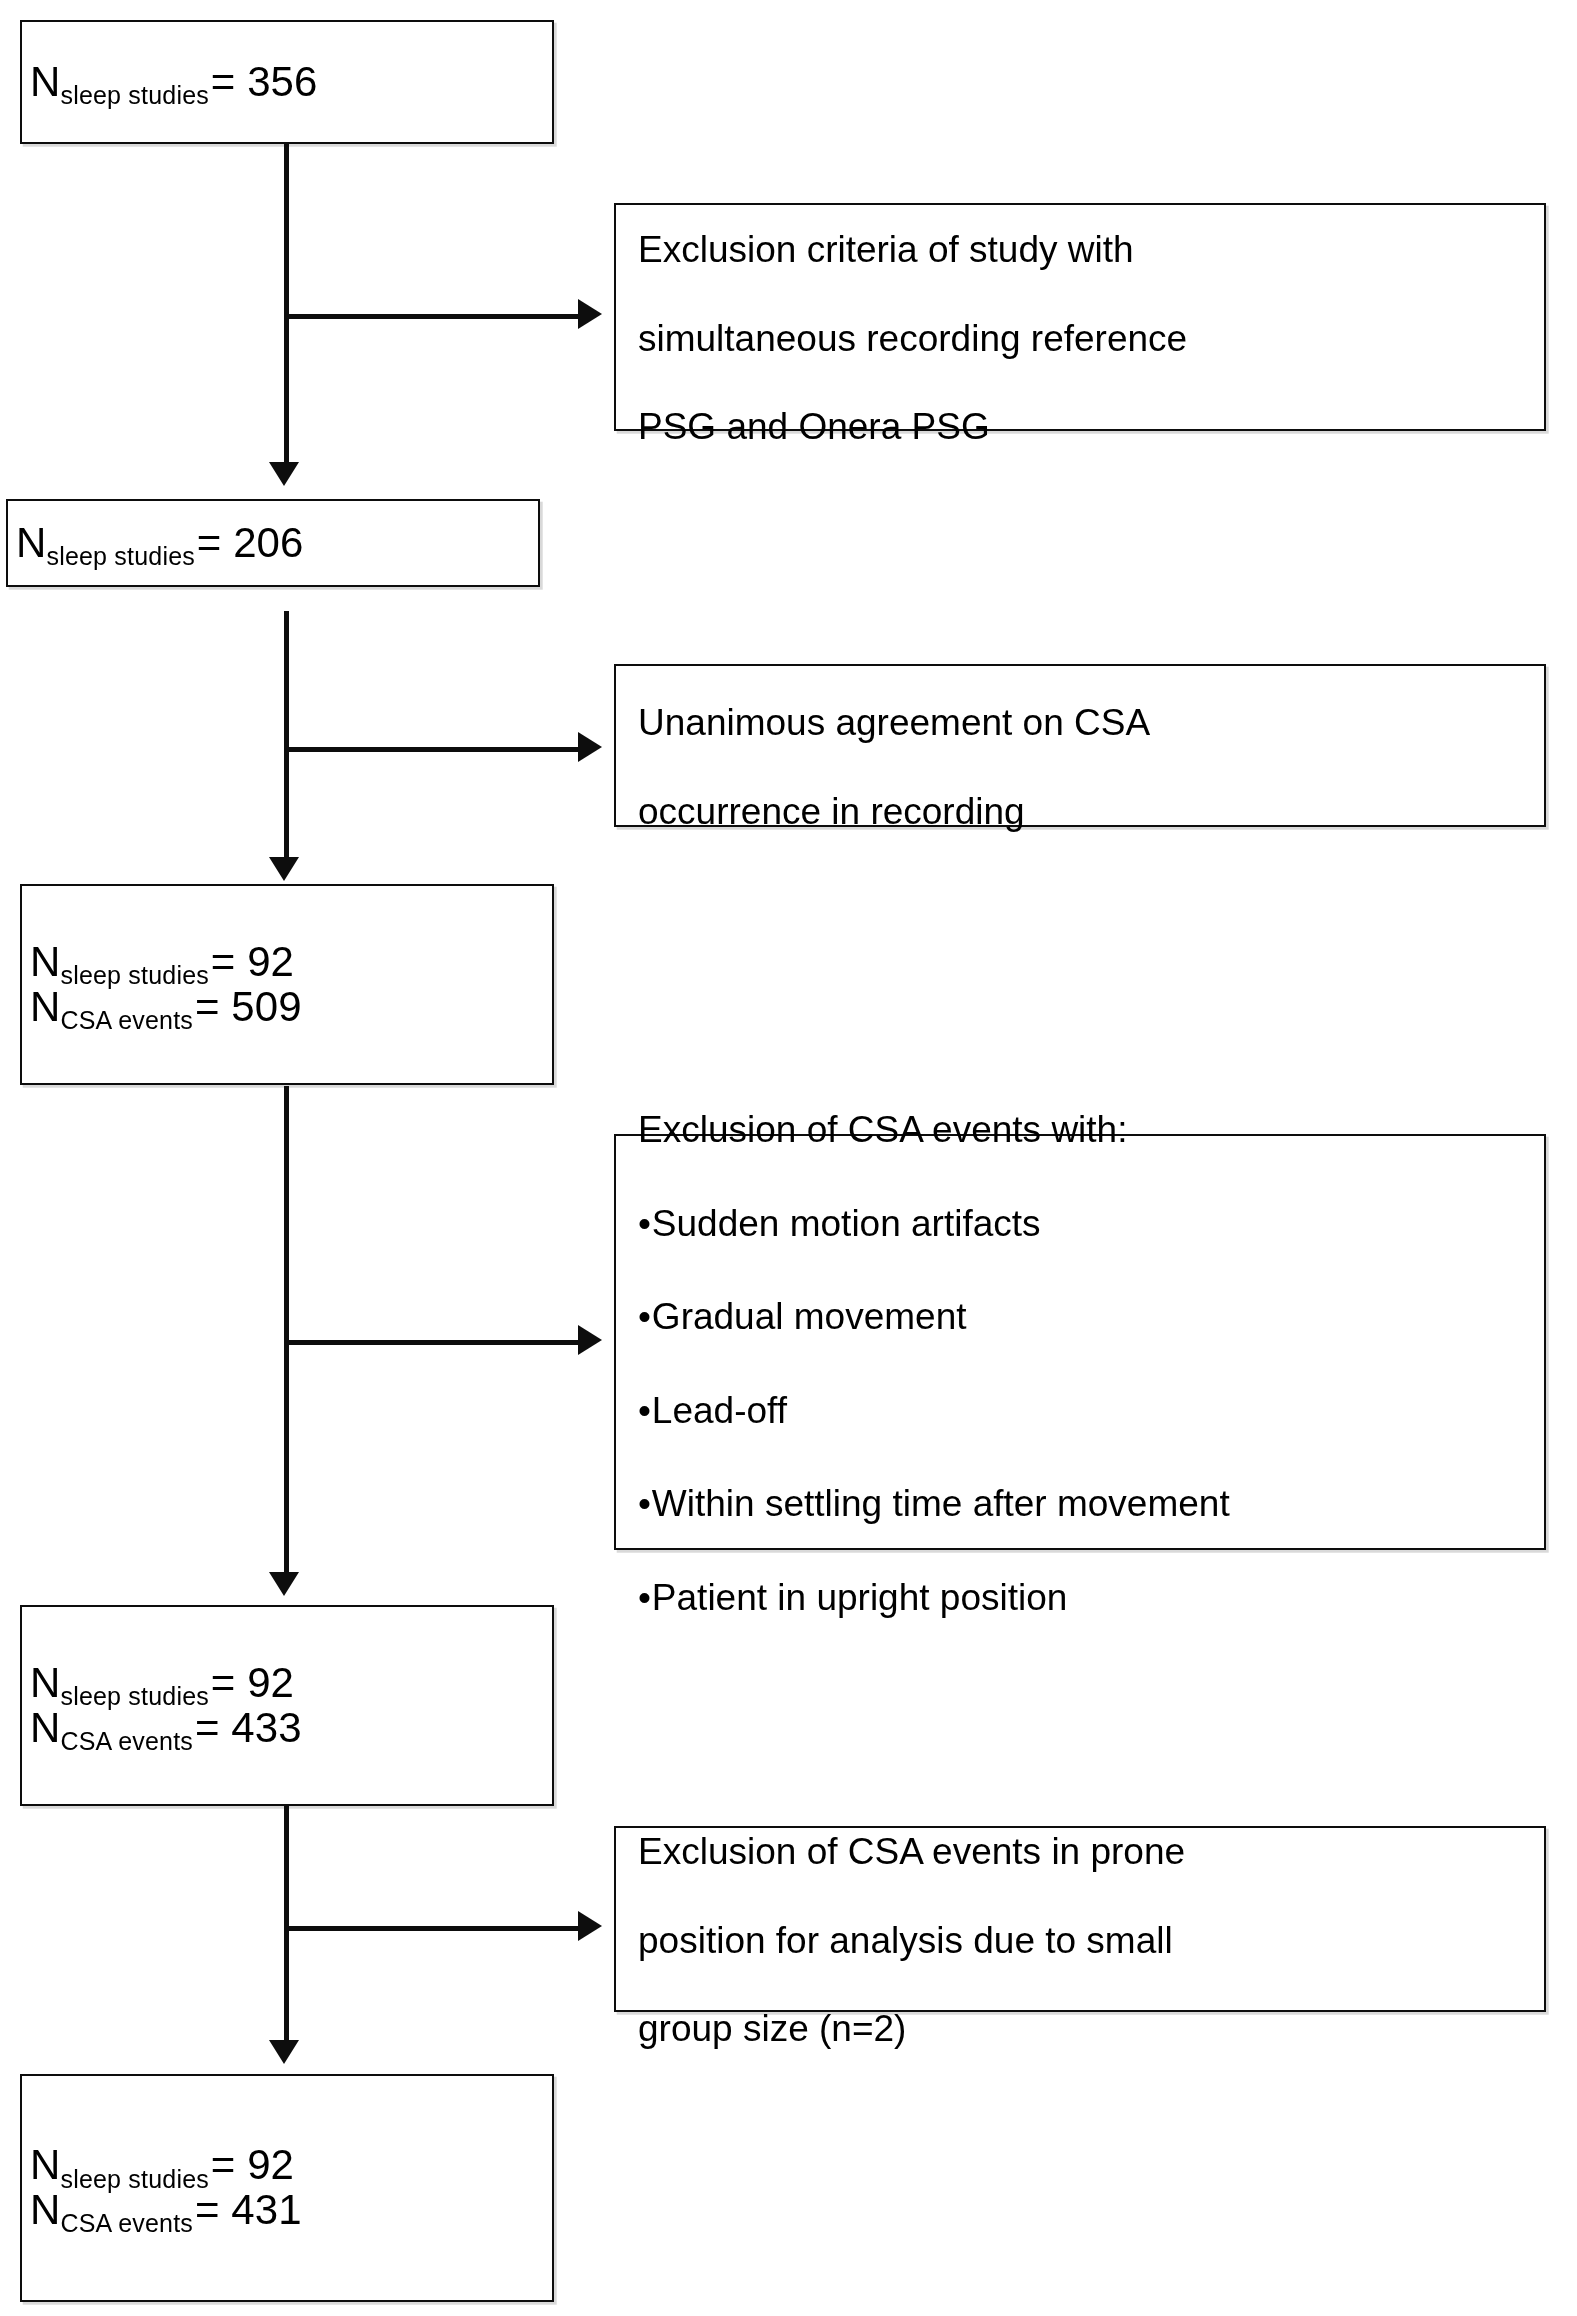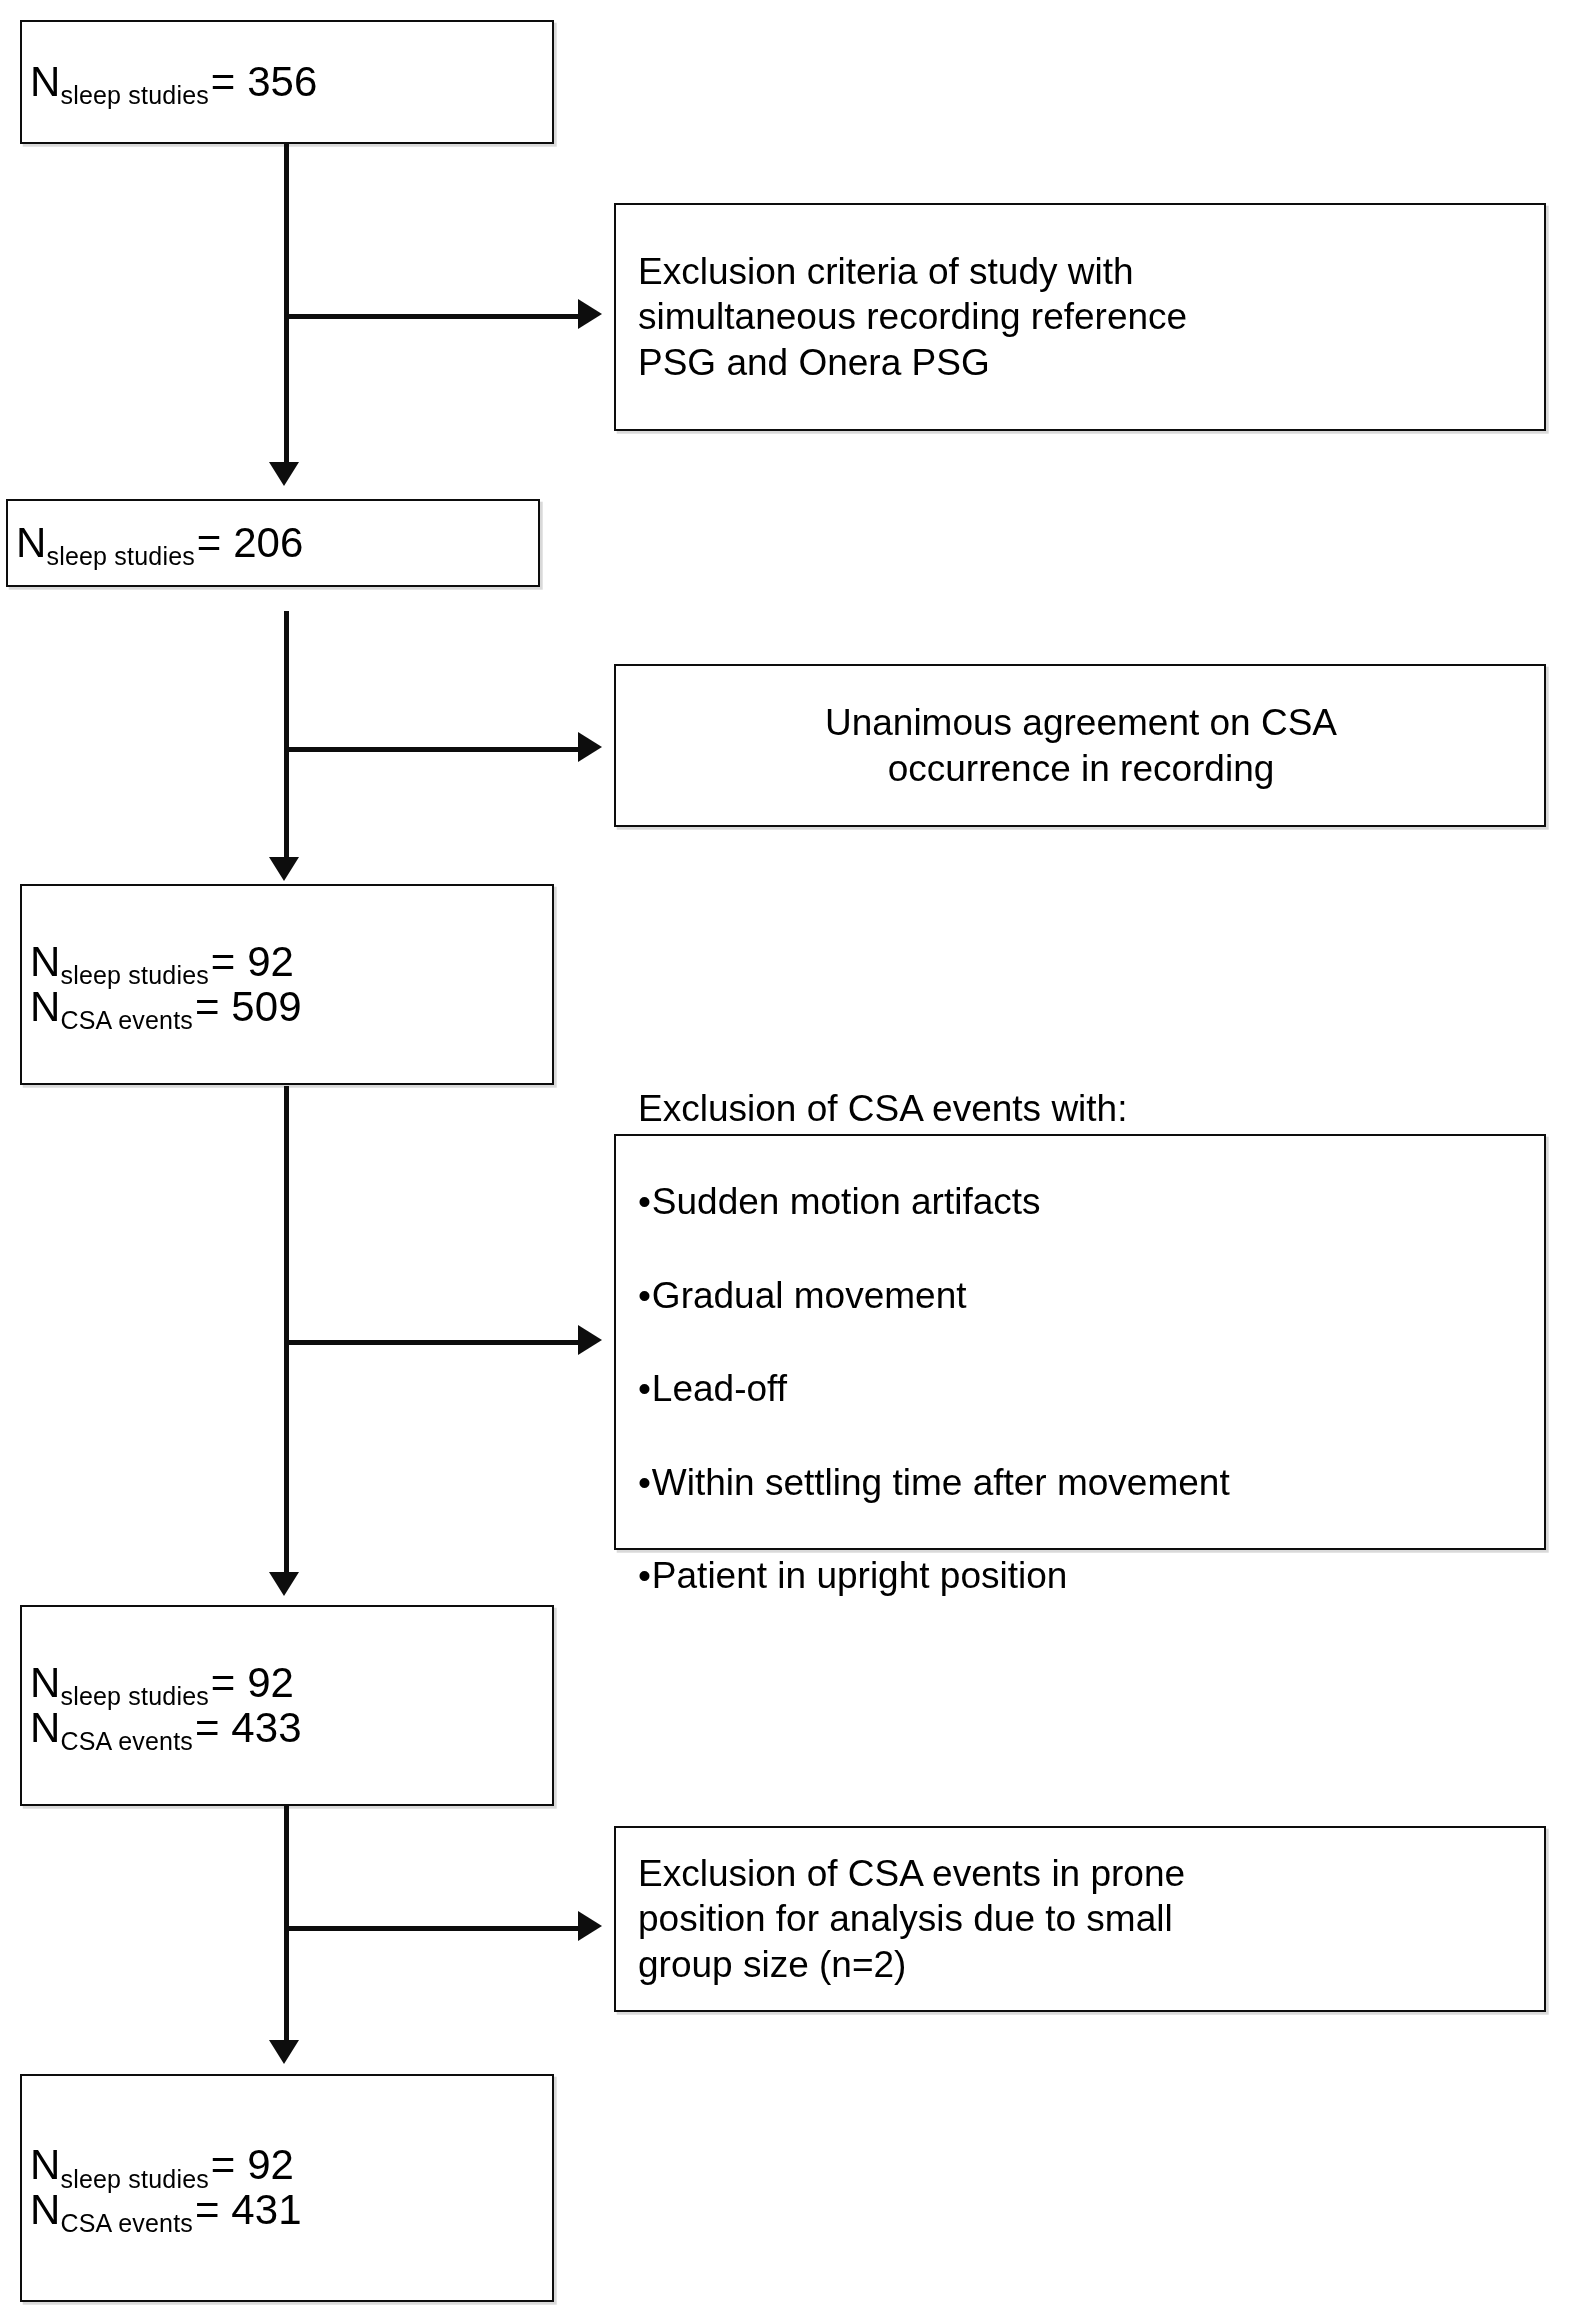--- a/index.html
+++ b/index.html
@@ -62,20 +62,21 @@
 
   
   .note-box {
     padding: 18.3px 20px 18.3px 22px;
   }
   .note-line {
     font-size: 37px;
     line-height: 1.23;
     white-space: nowrap;
     display: block;
+    margin-top: 43px;
   }
   .note-bullet {
     font-size: 37px;
     line-height: 1.23;
     white-space: nowrap;
     display: block;
   }
   .note-bullet .dot {
     font-size: 37px;
     margin-right: 0.9px;
@@ -137,21 +138,21 @@
       <span class="sym">N</span><span class="sub">sleep studies</span><span class="eqv">= 206</span>
     </span>
   </div>
 
   <div class="v-line" style="left:284px; top:611px; height:251px;"></div>
   <div class="arrow-down" style="left:269px; top:857px;"></div>
 
   <div class="h-line" style="left:284px; top:747px; width:296px;"></div>
   <div class="arrow-right" style="left:578px; top:732px;"></div>
 
-  <div class="note-box node shadowed" style="left:614px; top:664px; width:932px; height:163px;text-align:center;">
+  <div class="note-box node shadowed" style="left:614px; top:664px; width:932px; height:163px;">
     <span class="note-line">Unanimous agreement on CSA</span>
     <span class="note-line">occurrence in recording</span>
   </div>
 
   <div class="node count-box shadowed" style="left:20px; top:884px; width:534px; height:201px;">
     <span class="count-line">
       <span class="sym">N</span><span class="sub">sleep studies</span><span class="eqv">= 92</span>
     </span>
     <span class="count-line">
       <span class="sym">N</span><span class="sub">CSA events</span><span class="eqv">= 509</span>

